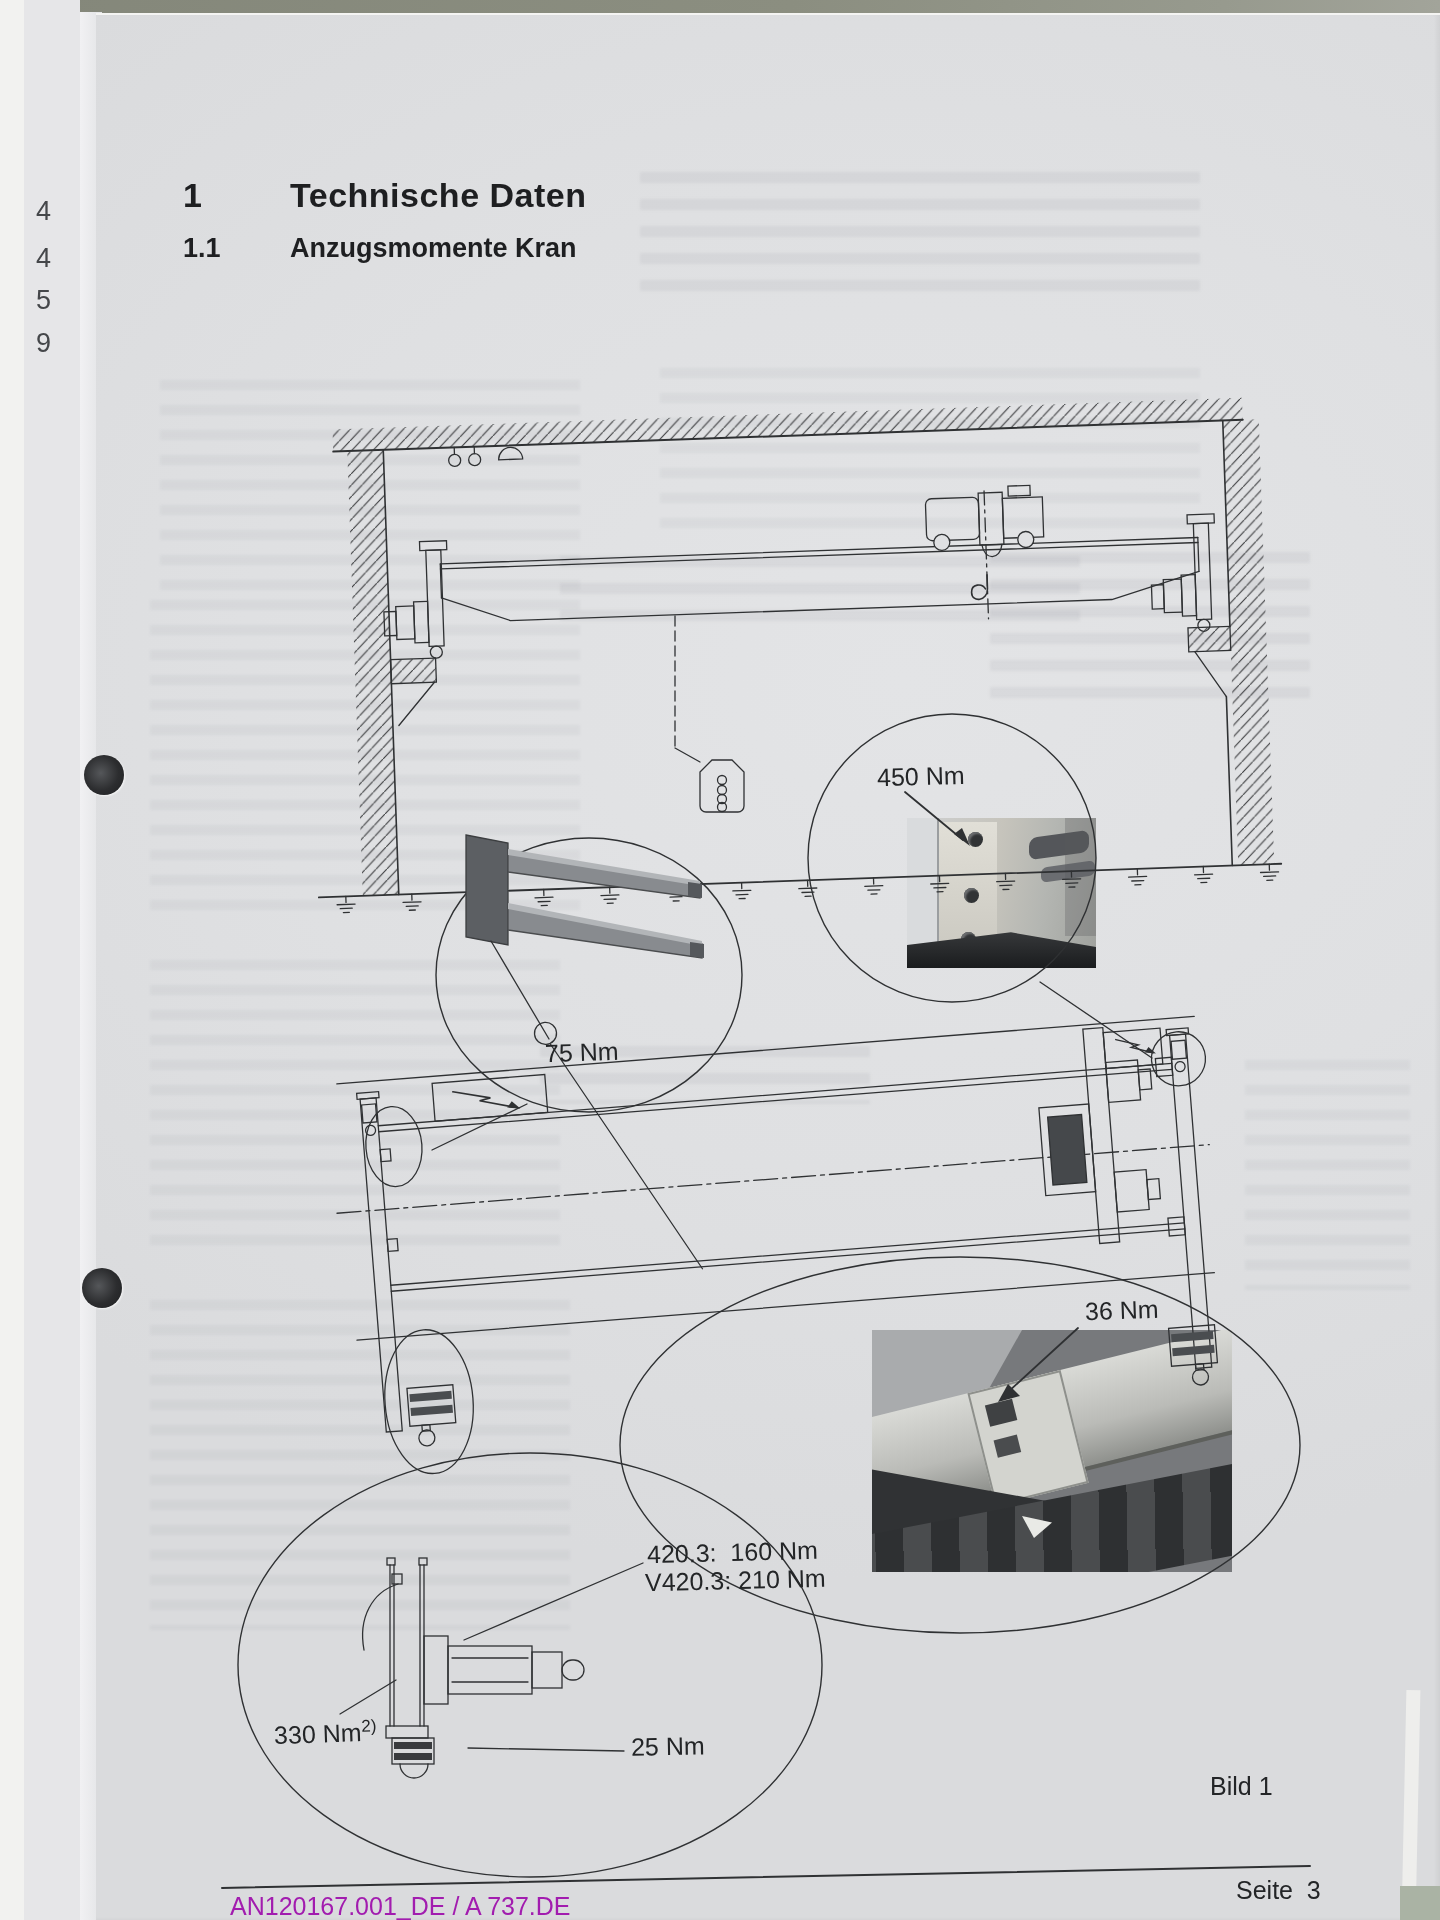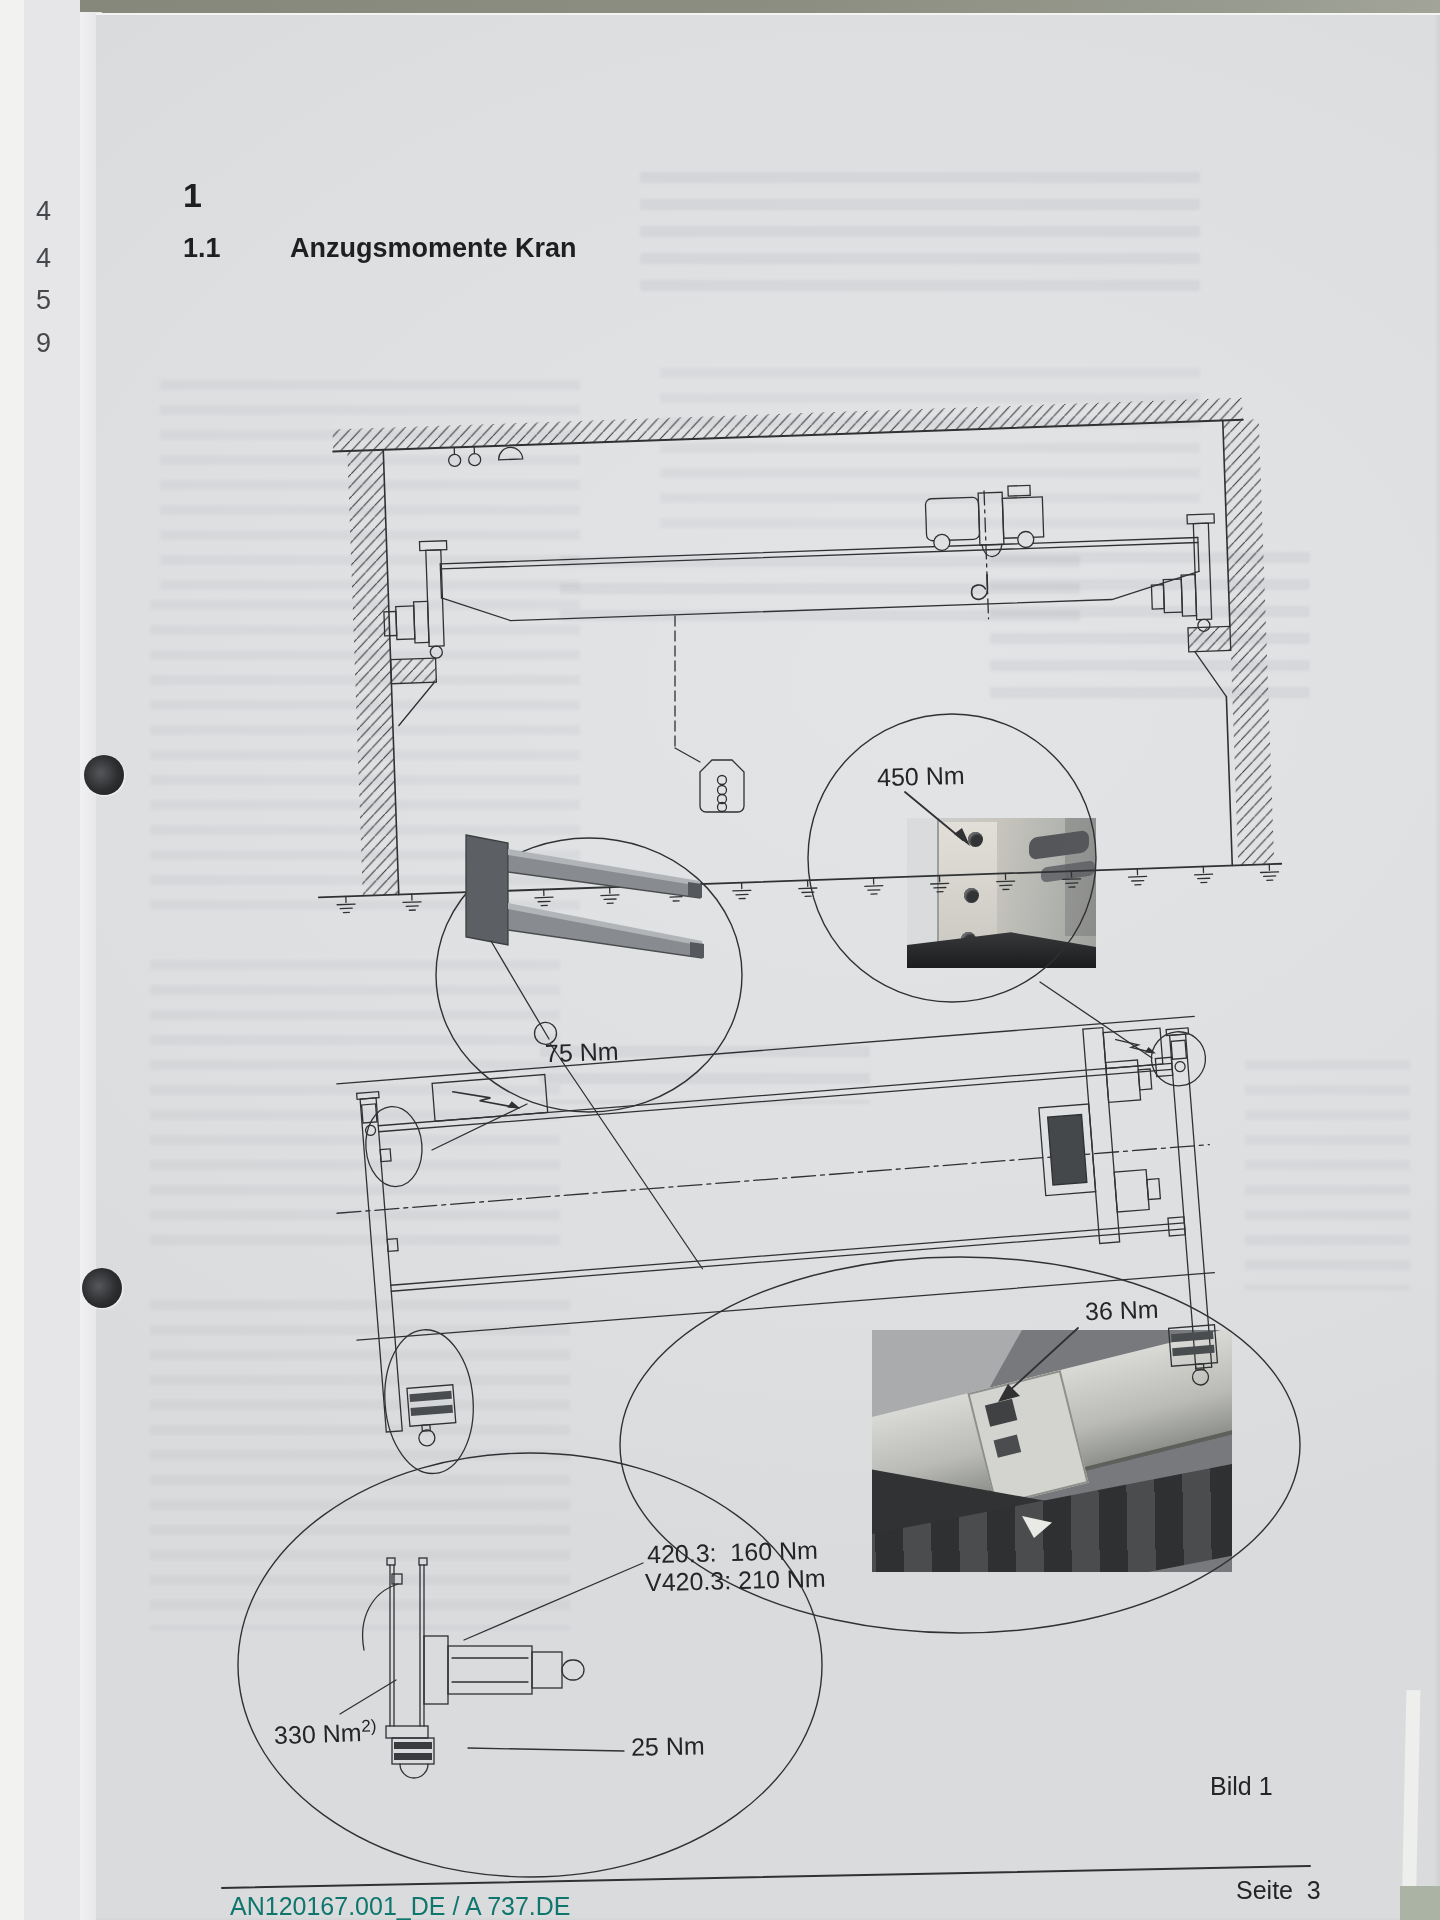--- a/index.html
+++ b/index.html
@@ -319,27 +319,28 @@
 
     <line x1="222" y1="1888" x2="1310" y2="1866" stroke-width="2"></line>
   </svg>
 
   <div class="t margin-num" style="left:36px;top:196px;">4</div>
   <div class="t margin-num" style="left:36px;top:243px;">4</div>
   <div class="t margin-num" style="left:36px;top:285px;">5</div>
   <div class="t margin-num" style="left:36px;top:328px;">9</div>
 
   <div class="t h1 z3" style="left:183px;top:176px;">1</div>
+  <div class="t h1 z3" style="left:290px;top:176px;">Technische Daten</div>
   <div class="t h2 z3" style="left:183px;top:233px;text-align:center;">1.1</div>
   <div class="t h2 z3" style="left:290px;top:233px;">Anzugsmomente Kran</div>
 
   <div class="t lbl z3" style="left:877px;top:762px;transform:rotate(-1.5deg);">450 Nm</div>
   <div class="t lbl z3" style="left:545px;top:1038px;transform:rotate(-2deg);">75 Nm</div>
   <div class="t lbl z3" style="left:1085px;top:1296px;transform:rotate(-2deg);">36 Nm</div>
   <div class="t lbl z3" style="left:647px;top:1538px;transform:rotate(-1.5deg);">420.3:  160 Nm</div>
   <div class="t lbl z3" style="left:645px;top:1566px;transform:rotate(-1.5deg);">V420.3: 210 Nm</div>
   <div class="t lbl z3" style="left:274px;top:1718px;transform:rotate(-2deg);"><span>330 Nm</span><sup>2)</sup></div>
   <div class="t lbl z3" style="left:631px;top:1732px;transform:rotate(-1deg);">25 Nm</div>
 
   <div class="t lbl bold z3" style="left:1210px;top:1772px;">Bild 1</div>
   <div class="t lbl z3" style="left:1236px;top:1876px;">Seite  3</div>
-  <div class="t lbl z3" style="left:230px;top:1892px;color:#0f766e;">AN120167.001_DE / A 737.DE</div>
+  <div class="t lbl z3" style="left:230px;top:1892px;color:#a21caf;">AN120167.001_DE / A 737.DE</div>
 </div>
 
 </body></html>

